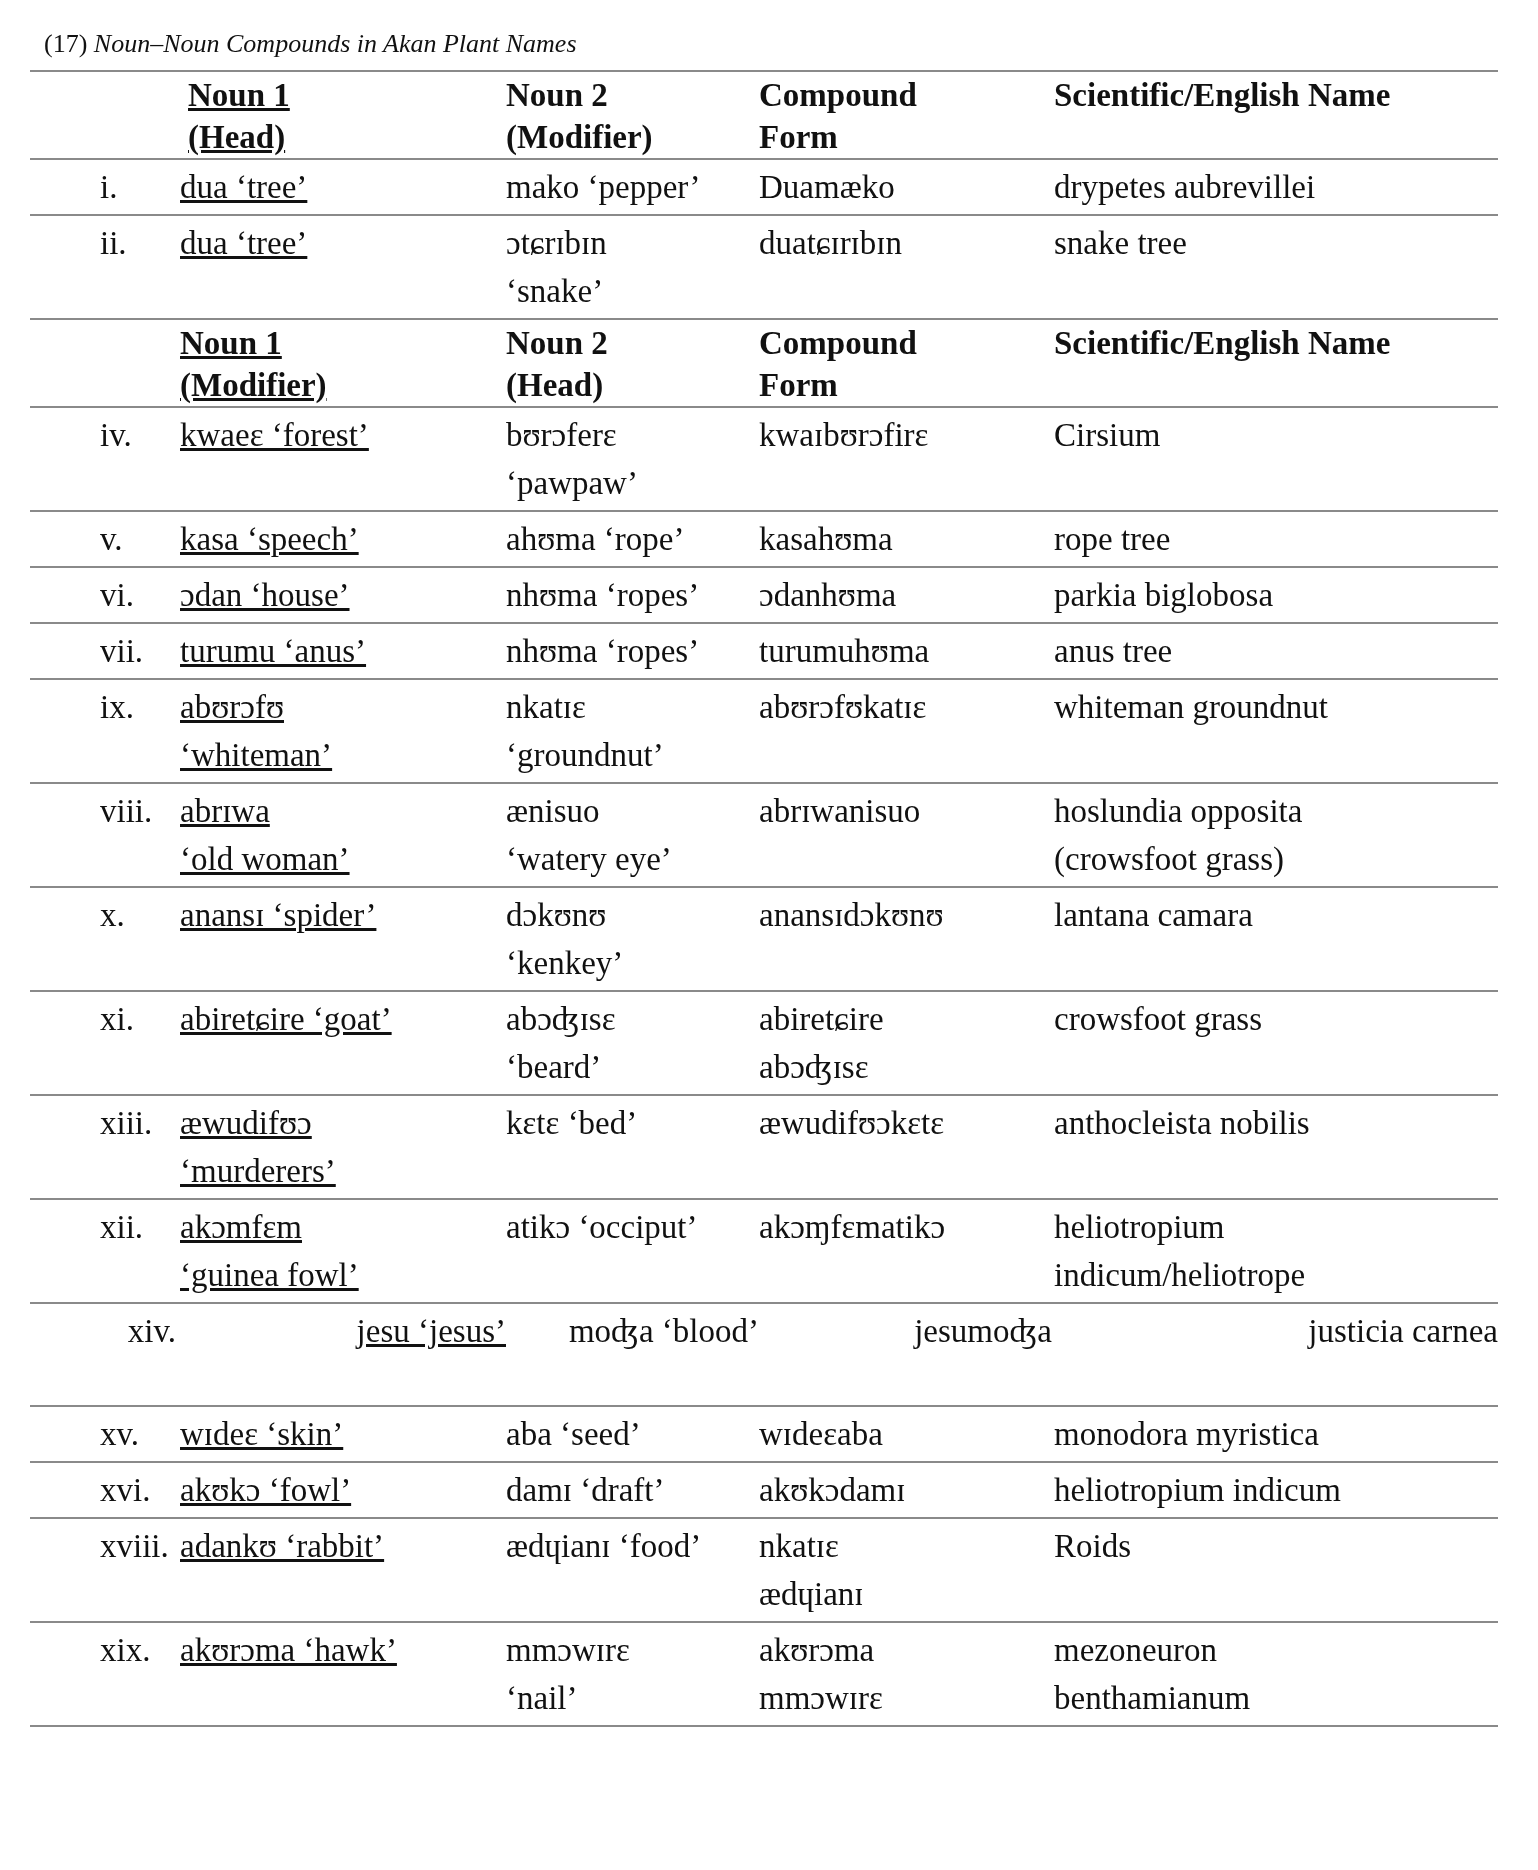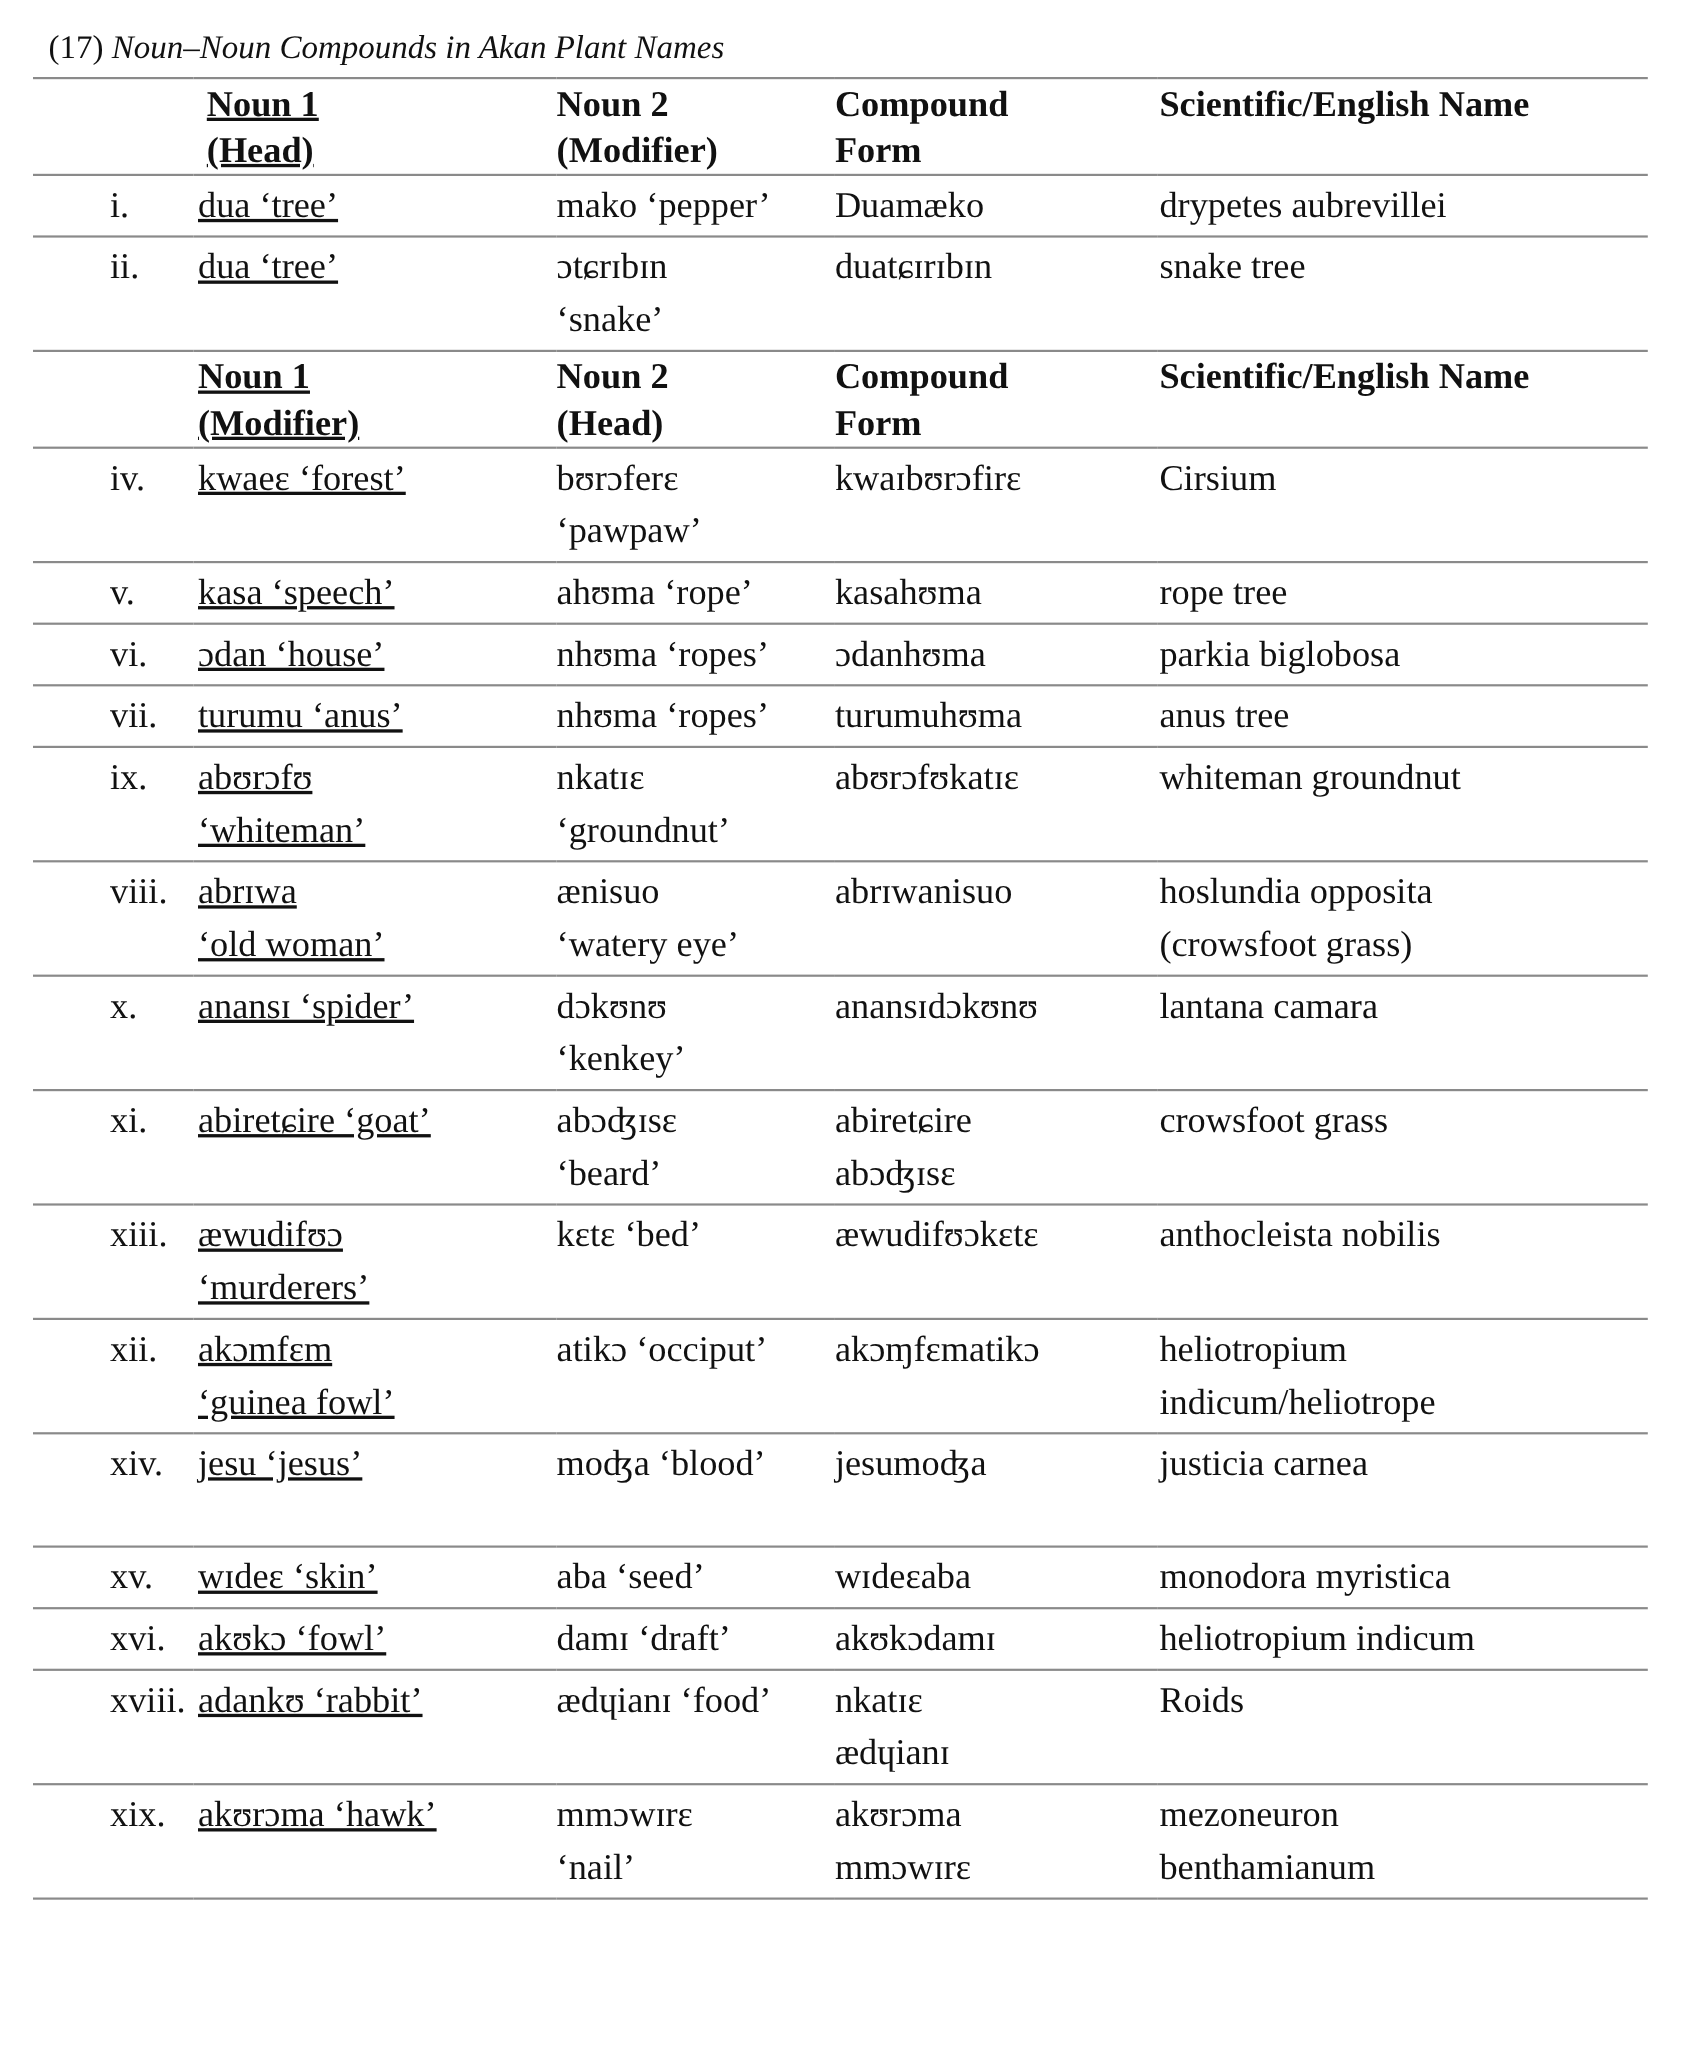--- a/index.html
+++ b/index.html
@@ -2,21 +2,21 @@
 <html><head>
 <meta charset="utf-8">
 <style>
   html, body { margin:0; padding:0; background:#ffffff; }
   body {
     width:1538px; height:1870px; position:relative; overflow:hidden;
     font-family:"Liberation Serif","DejaVu Serif",serif;
     color:#111; font-size:33px;
   }
   .caption {
-    position:absolute; left:44px; top:22px; font-size:30px; line-height:44px; white-space:nowrap;
+    position:absolute; left:44px; top:22px; font-size:26px; line-height:44px; white-space:nowrap;
   }
   .caption .title { font-style:italic; }
   table {
     position:absolute; left:30px; top:70px; width:1468px;
     border-collapse:collapse; table-layout:fixed;
   }
   col.c0 { width:146px; }
   col.c1 { width:330px; }
   col.c2 { width:253px; }
   col.c3 { width:293px; }
@@ -27,21 +27,21 @@
   }
   tr.first td { border-top:2px solid #8a8a8a; }
   td.num { padding-left:70px; }
   td.nm { padding-left:4px;text-decoration:underline; }
   td.n2 { padding-left:0px; }
   td.cf { padding-left:0px; }
   td.sc { padding-left:2px; }
   tr.hdr td { font-weight:bold; line-height:42px; padding-top:2px; padding-bottom:0; }
   tr.hdr td.nm.h1 { padding-left:12px; }
   .line { display:block; }
-  tr.tall td { padding-bottom:50px; }
+  tr.tall td { padding-bottom:50px;text-align:right; }
 </style>
 </head>
 <body>
 
 <div class="caption">
   <span>(17)</span>
   <span class="title">Noun–Noun Compounds in Akan Plant Names</span>
 </div>
 
 <table>

